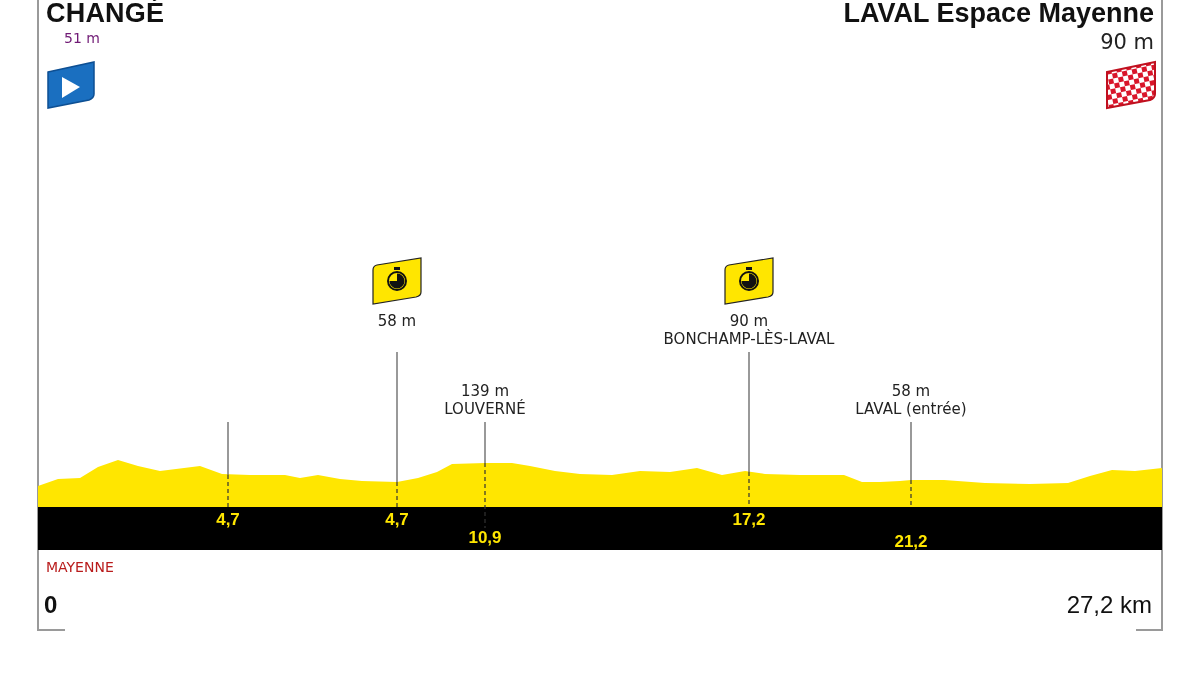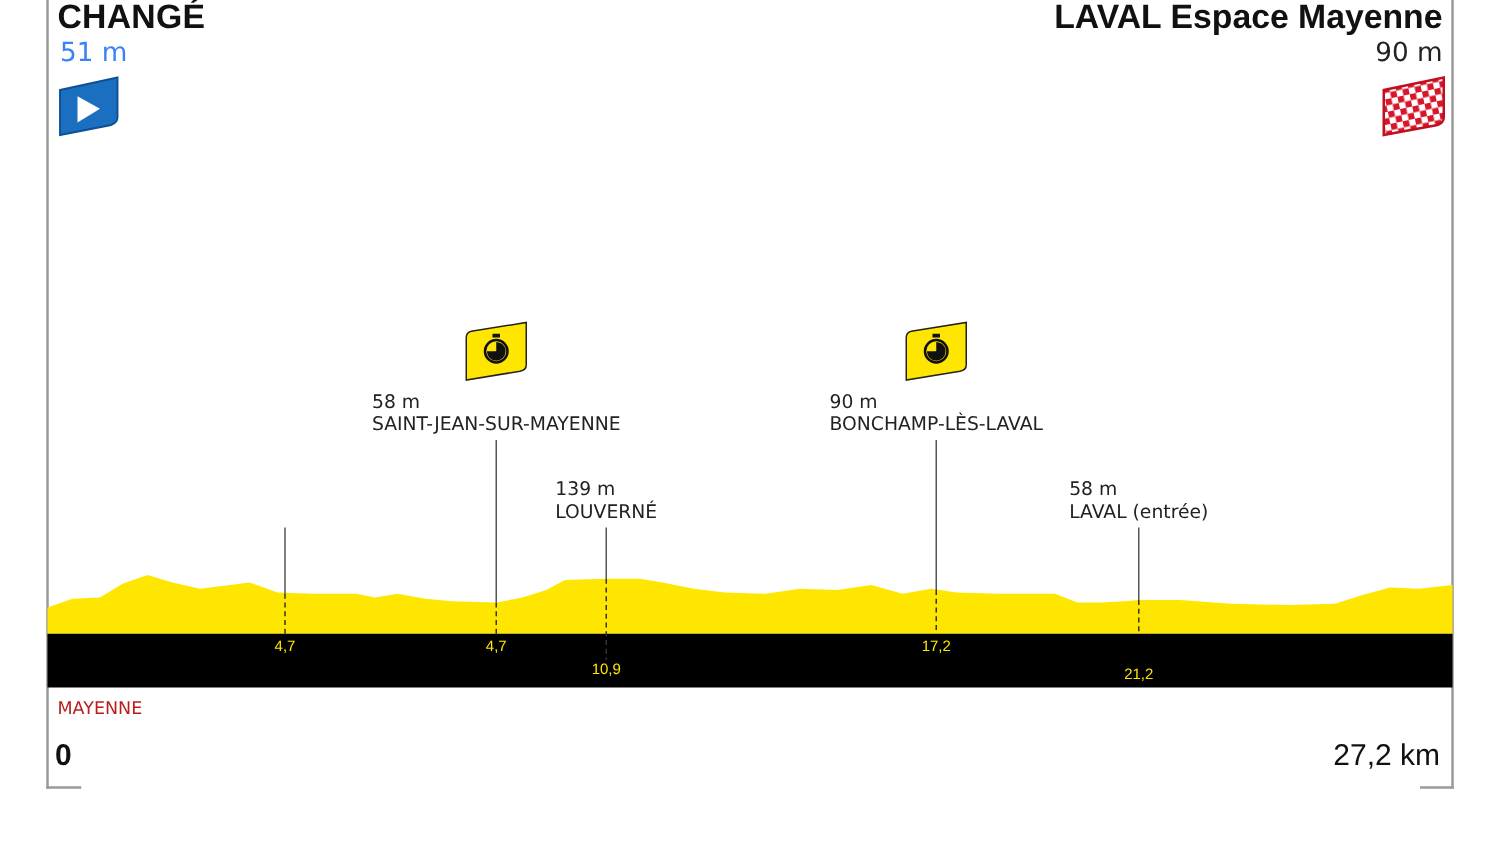--- a/index.html
+++ b/index.html
@@ -2,28 +2,28 @@
 <html><head>
 <meta charset="utf-8">
 <style>
   html, body { margin:0; padding:0; background:#fff; }
   body { width:1200px; height:675px; position:relative; overflow:hidden; font-family:"DejaVu Sans", sans-serif; color:#1a1a1a; }
   .frame-left { position:absolute; left:37px; top:0; width:2px; height:631px; background:#9a9a9a; }
   .frame-right { position:absolute; left:1161px; top:0; width:2px; height:631px; background:#9a9a9a; }
   .tick-bl { position:absolute; left:37px; top:629px; width:28px; height:2px; background:#9a9a9a; }
   .tick-br { position:absolute; left:1136px; top:629px; width:27px; height:2px; background:#9a9a9a; }
   .start-name { position:absolute; left:46px; top:-2px; font-family:"Liberation Sans", sans-serif; font-weight:bold; font-size:27px; letter-spacing:0.2px; color:#111; }
-  .start-alt { position:absolute; left:48px; top:30px; font-size:21px; color:#3b82f6; }
+  .start-alt { position:absolute; left:64px; top:30px; font-size:14px; color:#701a75; }
   .finish-name { position:absolute; right:46px; top:-2px; font-family:"Liberation Sans", sans-serif; font-weight:bold; font-size:27px; color:#111; text-align:right; white-space:nowrap; }
   .finish-alt { position:absolute; right:46px; top:30px; font-size:21px; color:#222; text-align:right; }
   .flag { position:absolute; }
-  .wp-label { position:absolute; transform:translateX(-50%); text-align:left; font-size:15px; line-height:18px; color:#222; white-space:nowrap; }
+  .wp-label { position:absolute; transform:translateX(-50%); text-align:center; font-size:15px; line-height:18px; color:#222; white-space:nowrap; }
   .sprint-icon { position:absolute; }
   .chart-svg { position:absolute; left:0; top:0; }
-  .km-label { position:absolute; transform:translateX(-50%); font-family:"Liberation Sans", sans-serif; font-weight:normal; font-size:12px; color:#ffe600; }
+  .km-label { position:absolute; transform:translateX(-50%); font-family:"Liberation Sans", sans-serif; font-weight:bold; font-size:17px; color:#ffe600; }
   .region-label { position:absolute; left:46px; top:559px; font-size:14px; color:#b91c1c; }
   .axis-start { position:absolute; left:44px; top:591px; font-family:"Liberation Sans", sans-serif; font-weight:bold; font-size:24px; color:#111; }
   .axis-end { position:absolute; right:48px; top:591px; font-family:"Liberation Sans", sans-serif; font-weight:normal; font-size:24px; color:#111; white-space:nowrap; }
 </style>
 </head>
 <body>
 
 <div class="frame-left"></div>
 <div class="frame-right"></div>
 <div class="tick-bl"></div>
@@ -81,21 +81,20 @@
   <path d="M3 14 Q3 10 7 9 L51 2 L51 36 Q51 40 46 41 L3 48 Z" fill="#ffe600" stroke="#222" stroke-width="1.2"></path>
   <rect x="24" y="11" width="6" height="3" fill="#111"></rect>
   <circle cx="27" cy="25" r="9" fill="#ffe600" stroke="#111" stroke-width="2"></circle>
   <path d="M27 25 L27 17.5 A7.5 7.5 0 1 1 19.5 25 Z" fill="#111"></path>
 </svg>
 
 <div class="wp-label" style="left:228px;top:382px">
 </div>
 <div class="wp-label" style="left:397px;top:312px">
   <div>58 m</div>
-  <div>SAINT-JEAN-SUR-MAYENNE</div>
 </div>
 <div class="wp-label" style="left:485px;top:382px">
   <div>139 m</div>
   <div>LOUVERNÉ</div>
 </div>
 <div class="wp-label" style="left:749px;top:312px">
   <div>90 m</div>
   <div>BONCHAMP-LÈS-LAVAL</div>
 </div>
 <div class="wp-label" style="left:911px;top:382px">

